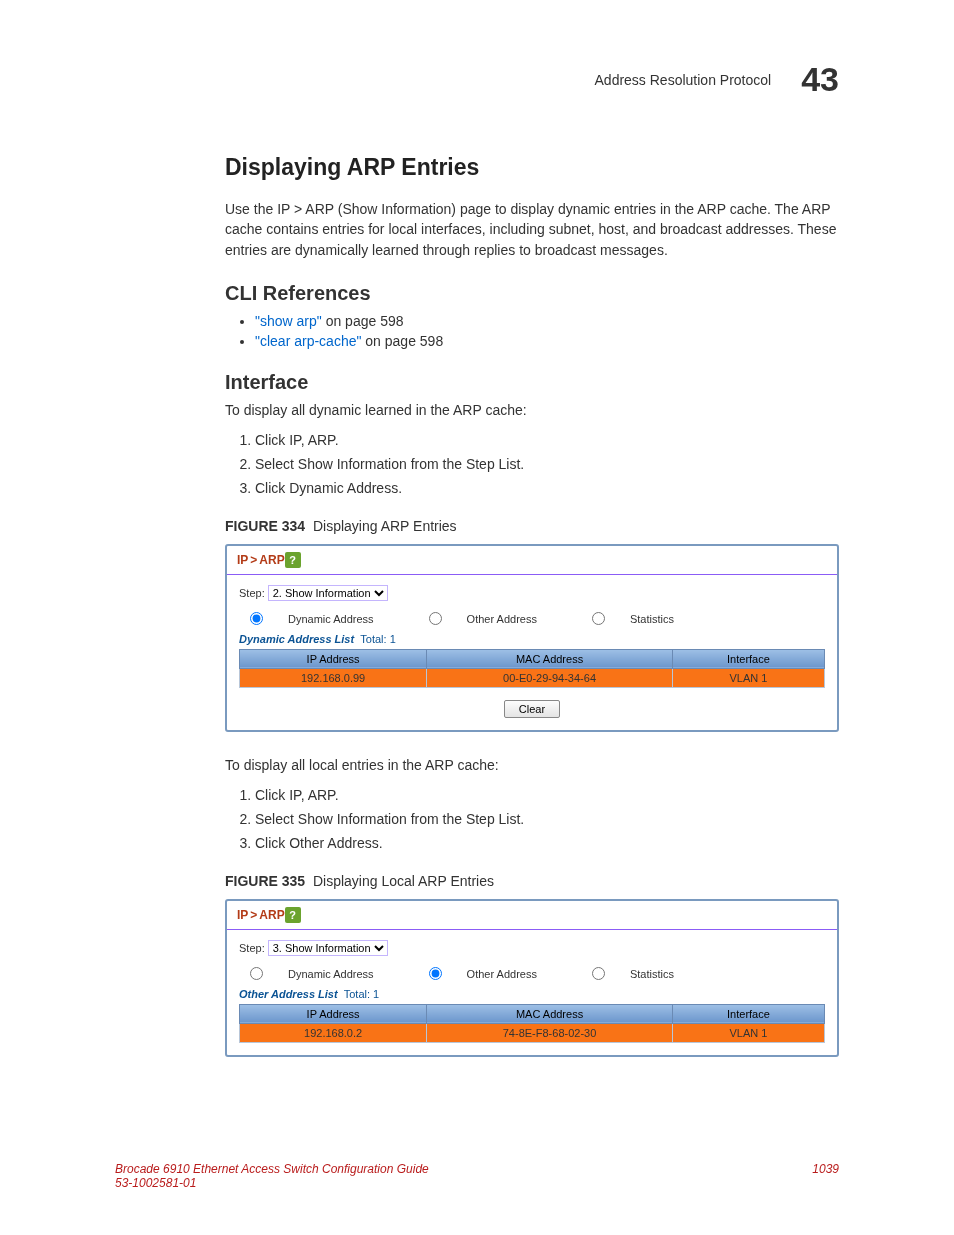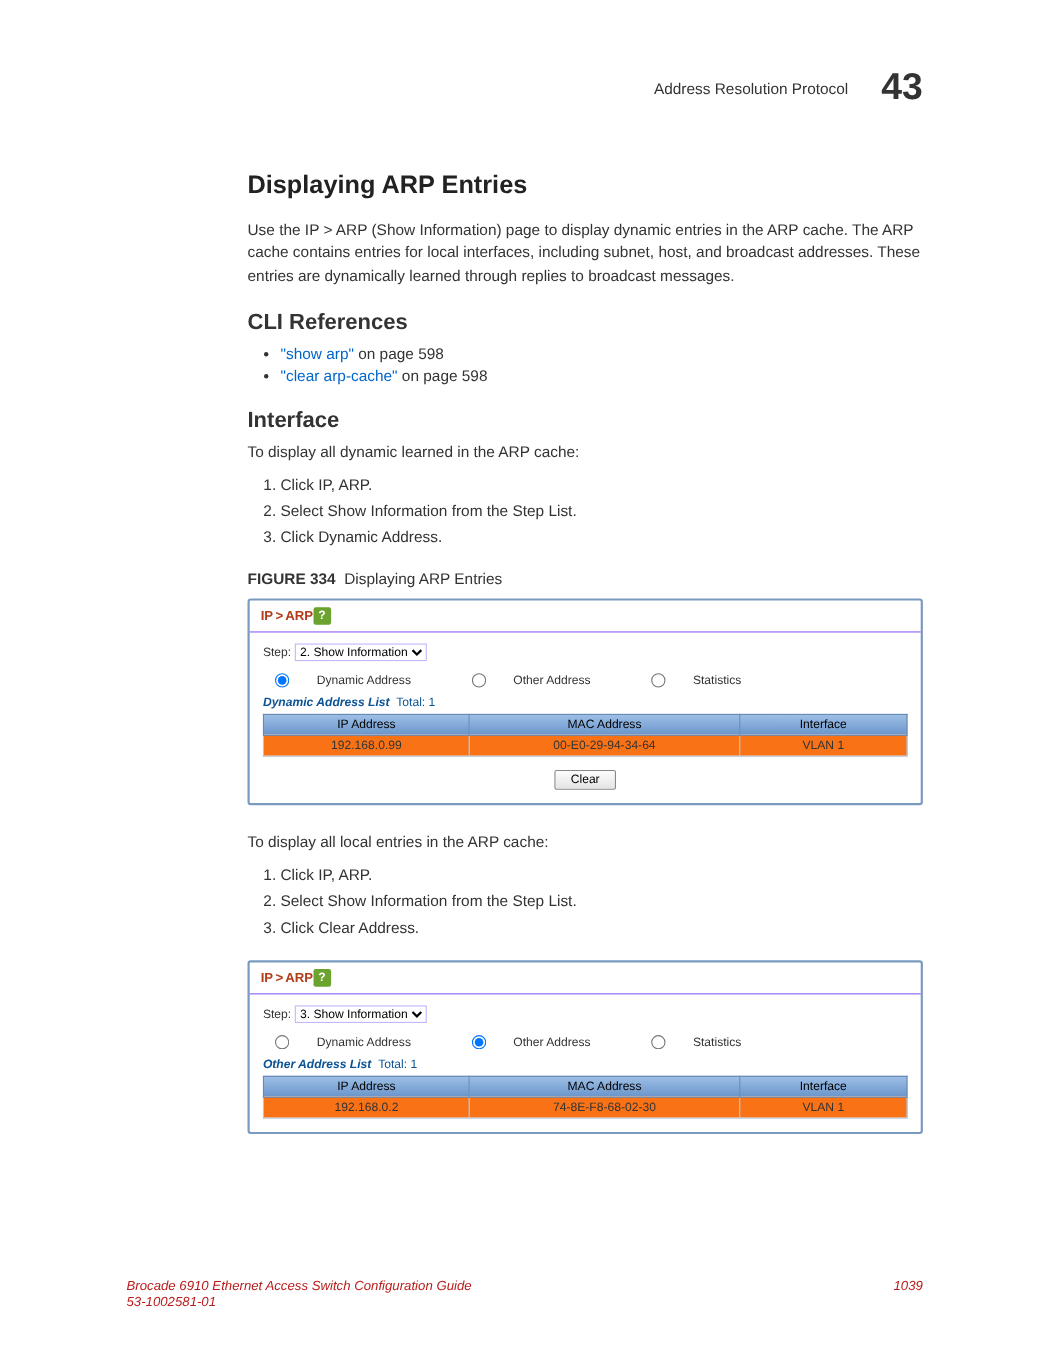--- a/index.html
+++ b/index.html
@@ -194,23 +194,26 @@
       <div class="btn-row">
         <button class="btn">Clear</button>
       </div>
     </div>
   </div>
 
   <p style="margin:0 0 14px 0;">To display all local entries in the ARP cache:</p>
   <ol class="steps">
     <li>Click IP, ARP.</li>
     <li>Select Show Information from the Step List.</li>
-    <li>Click Clear Address.</li>
+    <li>Click Other Address.</li>
   </ol>
 
+  <p class="fig-caption">
+    <span class="fignum">FIGURE 335</span>&nbsp;&nbsp;<span>Displaying Local ARP Entries</span>
+  </p>
 
   <div class="panel">
     <div class="panel-head">
       <span class="breadcrumb">
         <span>IP</span><span class="sep">&gt;</span><span>ARP</span>
       </span>
       <span class="help-icon">?</span>
     </div>
     <div class="panel-body">
       <div class="step-row">

